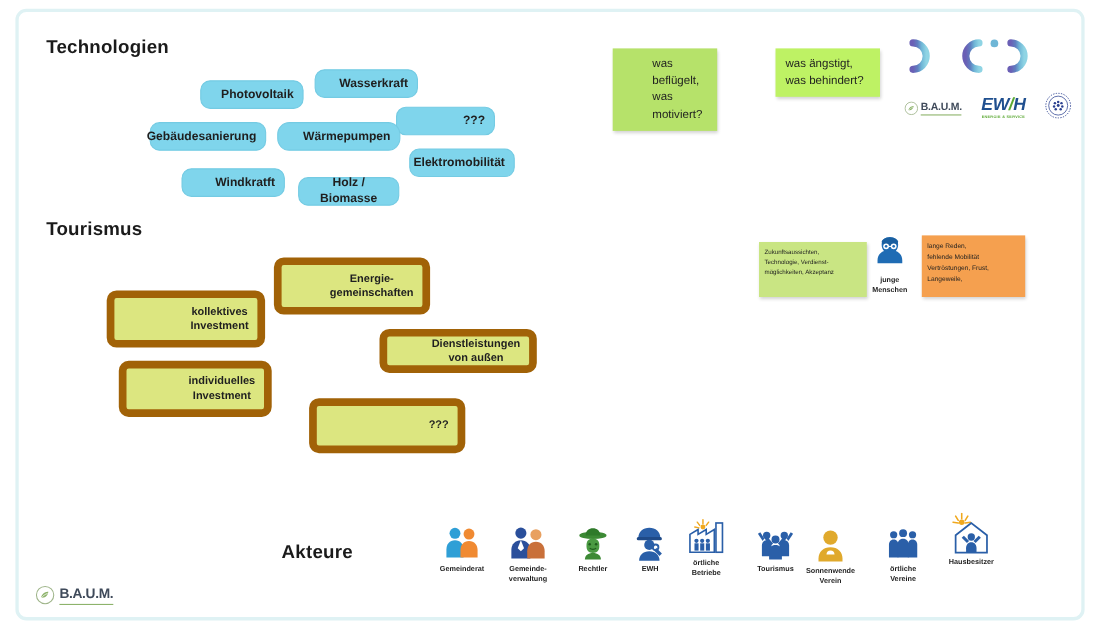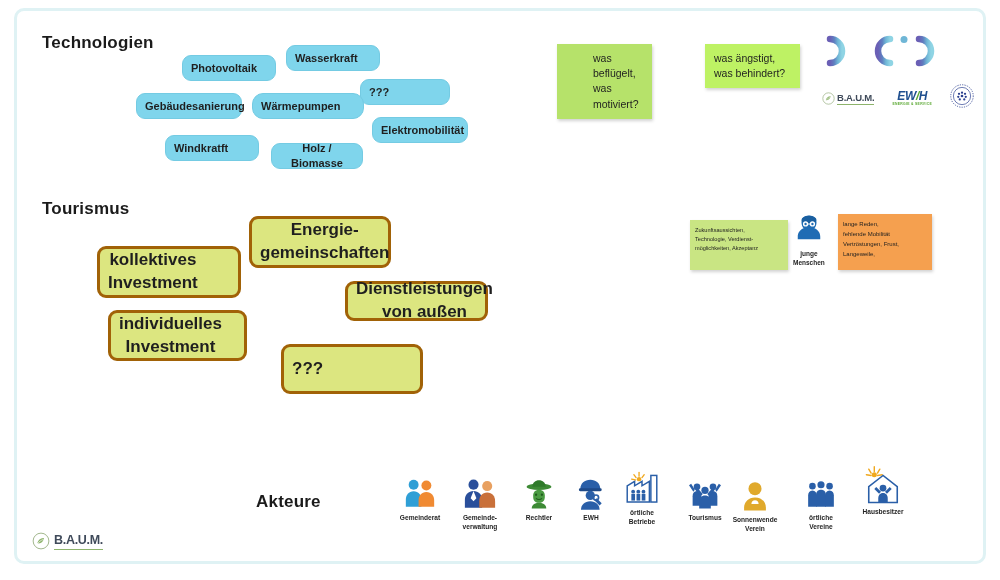--- a/index.html
+++ b/index.html
@@ -31,37 +31,38 @@
     color: #1b1b1b;
     letter-spacing: 0.2px;
     white-space: nowrap;
   }
 
   
   .box {
     position: absolute;
     display: flex;
     align-items: center;
-    justify-content: flex-start;
+    justify-content: flex-end;
     text-align: center;
     border-radius: 9px;
     font-size: 11px;
     font-weight: bold;
     color: #1f1f1f;
     line-height: 1.35;
     padding: 4px 8px;
+    margin-top: 18px;
   }
   .box.blue {
     background: #7fd5ec;
     border: 1px solid #74cbe3;
   }
   .box.green {
     background: #dce680;
-    border: 3px solid #a16207;
-    font-size: 17px;
+    border: 7px solid #a16207;
+    font-size: 10px;
   }
 
   
   .sticky {
     position: absolute;
     font-size: 10.5px;
     line-height: 1.45;
     color: #1f1f1f;
     padding: 7px 9px;
     box-shadow: 1px 2px 3px rgba(0,0,0,0.18);
@@ -368,21 +369,21 @@
     <span style="display:flex;align-items:center;gap:2px;">
       <svg width="13" height="13" viewBox="0 0 24 24">
         <circle cx="12" cy="12" r="10.5" fill="none" stroke="#9fb58a" stroke-width="1.4"></circle>
         <path d="M7 15c2-6 6-7 9-7-1 5-4 8-9 7z" fill="#8db36b"></path>
         <path d="M7 16c2-3 5-5 8-6" stroke="#ffffff" stroke-width="0.9" fill="none"></path>
       </svg>
       <span style="font-size:9.5px;font-weight:bold;color:#3f4a5a;letter-spacing:-0.2px;border-bottom:1.4px solid #8db36b;padding-bottom:1px;">B.A.U.M.</span>
     </span>
 
     <span style="display:flex;flex-direction:column;align-items:center;line-height:1;">
-      <span style="font-size:12px;font-weight:bold;font-style:italic;color:#1f4f8f;letter-spacing:-0.4px;">EW<span style="color:#5aa832;">/</span>H</span>
+      <span style="font-size:16px;font-weight:bold;font-style:italic;color:#1f4f8f;letter-spacing:-0.4px;">EW<span style="color:#5aa832;">/</span>H</span>
       <span style="font-size:3.4px;font-weight:bold;color:#5aa832;letter-spacing:0.3px;margin-top:1px;">ENERGIE &amp; SERVICE</span>
     </span>
 
     <span>
       <svg width="24" height="24" viewBox="0 0 32 32">
         <circle cx="16" cy="16" r="15" fill="none" stroke="#2a3f8f" stroke-width="1.1" stroke-dasharray="1.6 1.6"></circle>
         <circle cx="16" cy="16" r="11.5" fill="none" stroke="#2a3f8f" stroke-width="0.9"></circle>
         <g fill="#2a3f8f">
           <circle cx="12" cy="13" r="1.5"></circle>
             <circle cx="16" cy="11.5" r="1.5"></circle>

